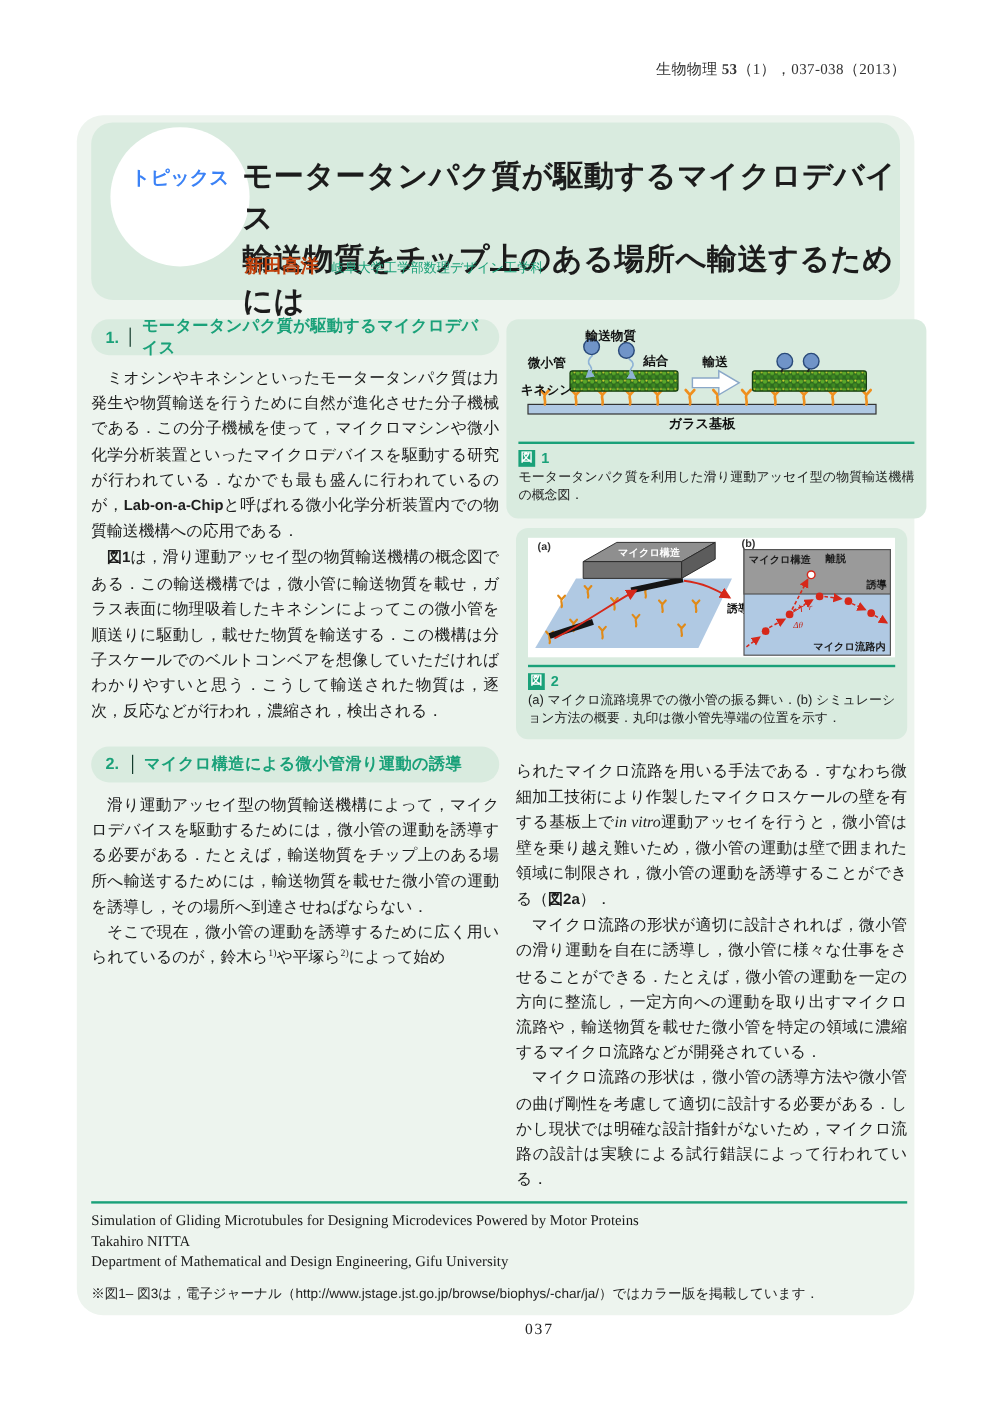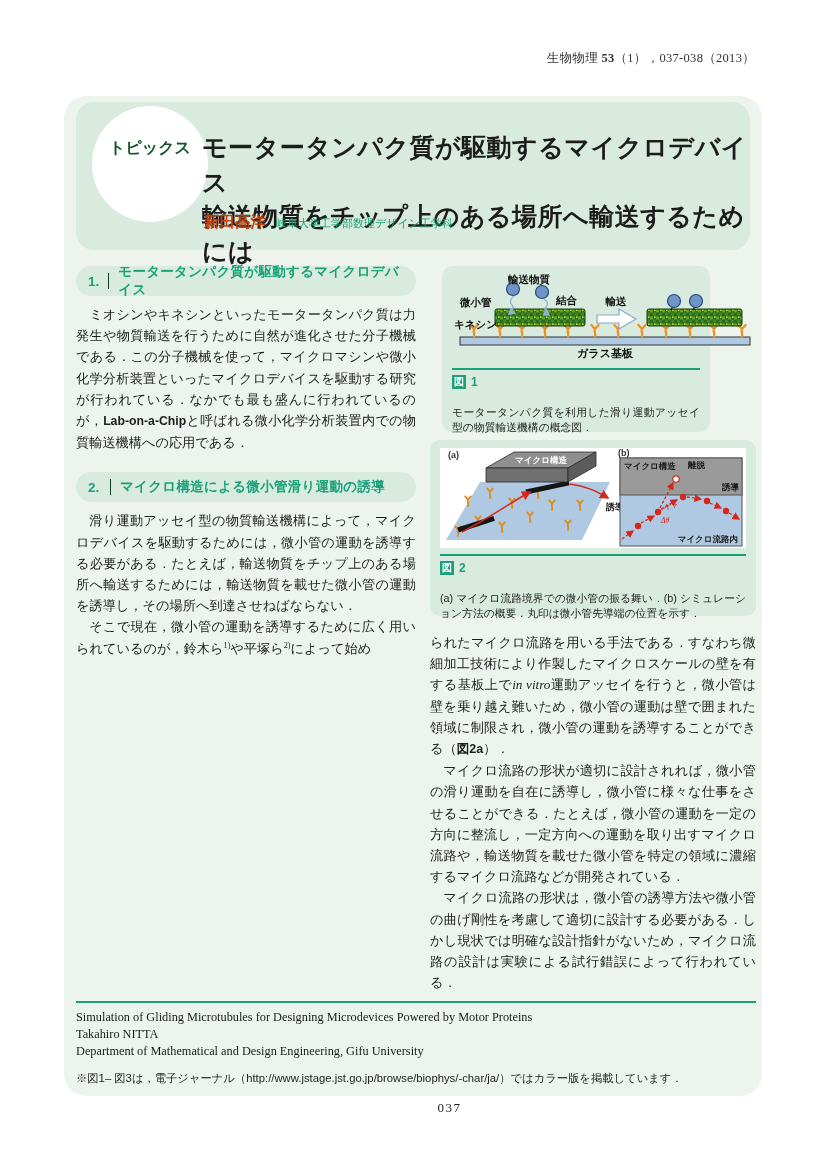--- a/index.html
+++ b/index.html
@@ -32,21 +32,21 @@
     background:#d9ebdf; border-radius:18px;
   }
   .badge-circle {
     position:absolute; left:16px; top:4px;
     width:116px; height:116px; border-radius:50%;
     background:#ffffff;
     display:flex; align-items:center; justify-content:center;
   }
   .badge-circle span {
     font-family:"Liberation Sans", sans-serif;
-    font-weight:bold; font-size:16px; color:#14532d;
+    font-weight:bold; font-size:16px; color:#3b82f6;
     transform:translateY(-16px);
   }
   .article-title {
     position:absolute; left:126px; top:28px;
     font-family:"Liberation Sans", sans-serif;
     font-weight:bold; font-size:25px; line-height:34.5px;
     color:#1c1c1c; letter-spacing:.5px;
   }
   .byline {
     position:absolute; left:128px; top:110px;
@@ -94,31 +94,31 @@
   .rt-b    { font-family:"Liberation Sans", sans-serif; font-weight:bold; font-size:.95em; }
   .rt-i    { font-style:italic; }
   .rt-sup  { vertical-align:super; font-size:.62em; line-height:0; }
 
   
   .fig-panel {
     background:#d9ebdf; border-radius:10px;
     padding:8px 10px 6px 10px;
     font-family:"Liberation Sans", sans-serif;
   }
-  .fig1-panel { position:absolute; left:442px; top:266px; width:268px; height:166px; }
+  .fig1-panel { position:absolute; left:422px; top:266px; width:350px; height:166px; }
   .fig2-panel { position:absolute; left:430px; top:440px; width:326px; height:176px; }
   .fig-rule { border-top:2.5px solid #1aa179; margin-top:6px; }
   .fig-label-row { display:flex; align-items:center; gap:5px; margin-top:5px; }
   .fig-label-box {
     width:14px; height:14px; background:#1aa179; color:#fff;
     font-size:10px; line-height:14px; text-align:center; font-weight:bold;
   }
   .fig-label-num { color:#1aa179; font-weight:bold; font-size:12px; }
   .fig-caption {
-    margin-top:16px; font-size:10.8px; line-height:15.3px;
+    margin-top:2px; font-size:10.8px; line-height:15.3px;
     color:#222; text-align:justify;
   }
   .fig-svg { display:block; }
   .svg-label { font-family:"Liberation Sans", sans-serif; font-weight:bold; }
 
   
   .footer-rule {
     position:absolute; left:76px; top:1001px; width:680px;
     border-top:2.5px solid #1aa179;
   }
@@ -161,20 +161,21 @@
 </div>
 
 <div class="col-left">
   <div class="section-pill">
     <span class="sec-num">1.</span>
     <span class="sec-div"></span>
     <span class="sec-title">モータータンパク質が駆動するマイクロデバイス</span>
   </div>
   <div class="body-text mt8">
     <p><span class="rt-n">ミオシンやキネシンといったモータータンパク質は力発生や物質輸送を行うために自然が進化させた分子機械である．この分子機械を使って，マイクロマシンや微小化学分析装置といったマイクロデバイスを駆動する研究が行われている．なかでも最も盛んに行われているのが，</span><span class="rt-term">Lab-on-a-Chip</span><span class="rt-n">と呼ばれる微小化学分析装置内での物質輸送機構への応用である．</span></p>
+    <p><span class="rt-b">図1</span><span class="rt-n">は，滑り運動アッセイ型の物質輸送機構の概念図である．この輸送機構では，微小管に輸送物質を載せ，ガラス表面に物理吸着したキネシンによってこの微小管を順送りに駆動し，載せた物質を輸送する．この機構は分子スケールでのベルトコンベアを想像していただければわかりやすいと思う．こうして輸送された物質は，逐次，反応などが行われ，濃縮され，検出される．</span></p>
   </div>
   <div class="section-pill pill2">
     <span class="sec-num">2.</span>
     <span class="sec-div"></span>
     <span class="sec-title">マイクロ構造による微小管滑り運動の誘導</span>
   </div>
   <div class="body-text mt8">
     <p><span class="rt-n">滑り運動アッセイ型の物質輸送機構によって，マイクロデバイスを駆動するためには，微小管の運動を誘導する必要がある．たとえば，輸送物質をチップ上のある場所へ輸送するためには，輸送物質を載せた微小管の運動を誘導し，その場所へ到達させねばならない．</span></p>
     <p><span class="rt-n">そこで現在，微小管の運動を誘導するために広く用いられているのが，鈴木ら</span><span class="rt-sup">1)</span><span class="rt-n">や平塚ら</span><span class="rt-sup">2)</span><span class="rt-n">によって始め</span></p>
   </div>

